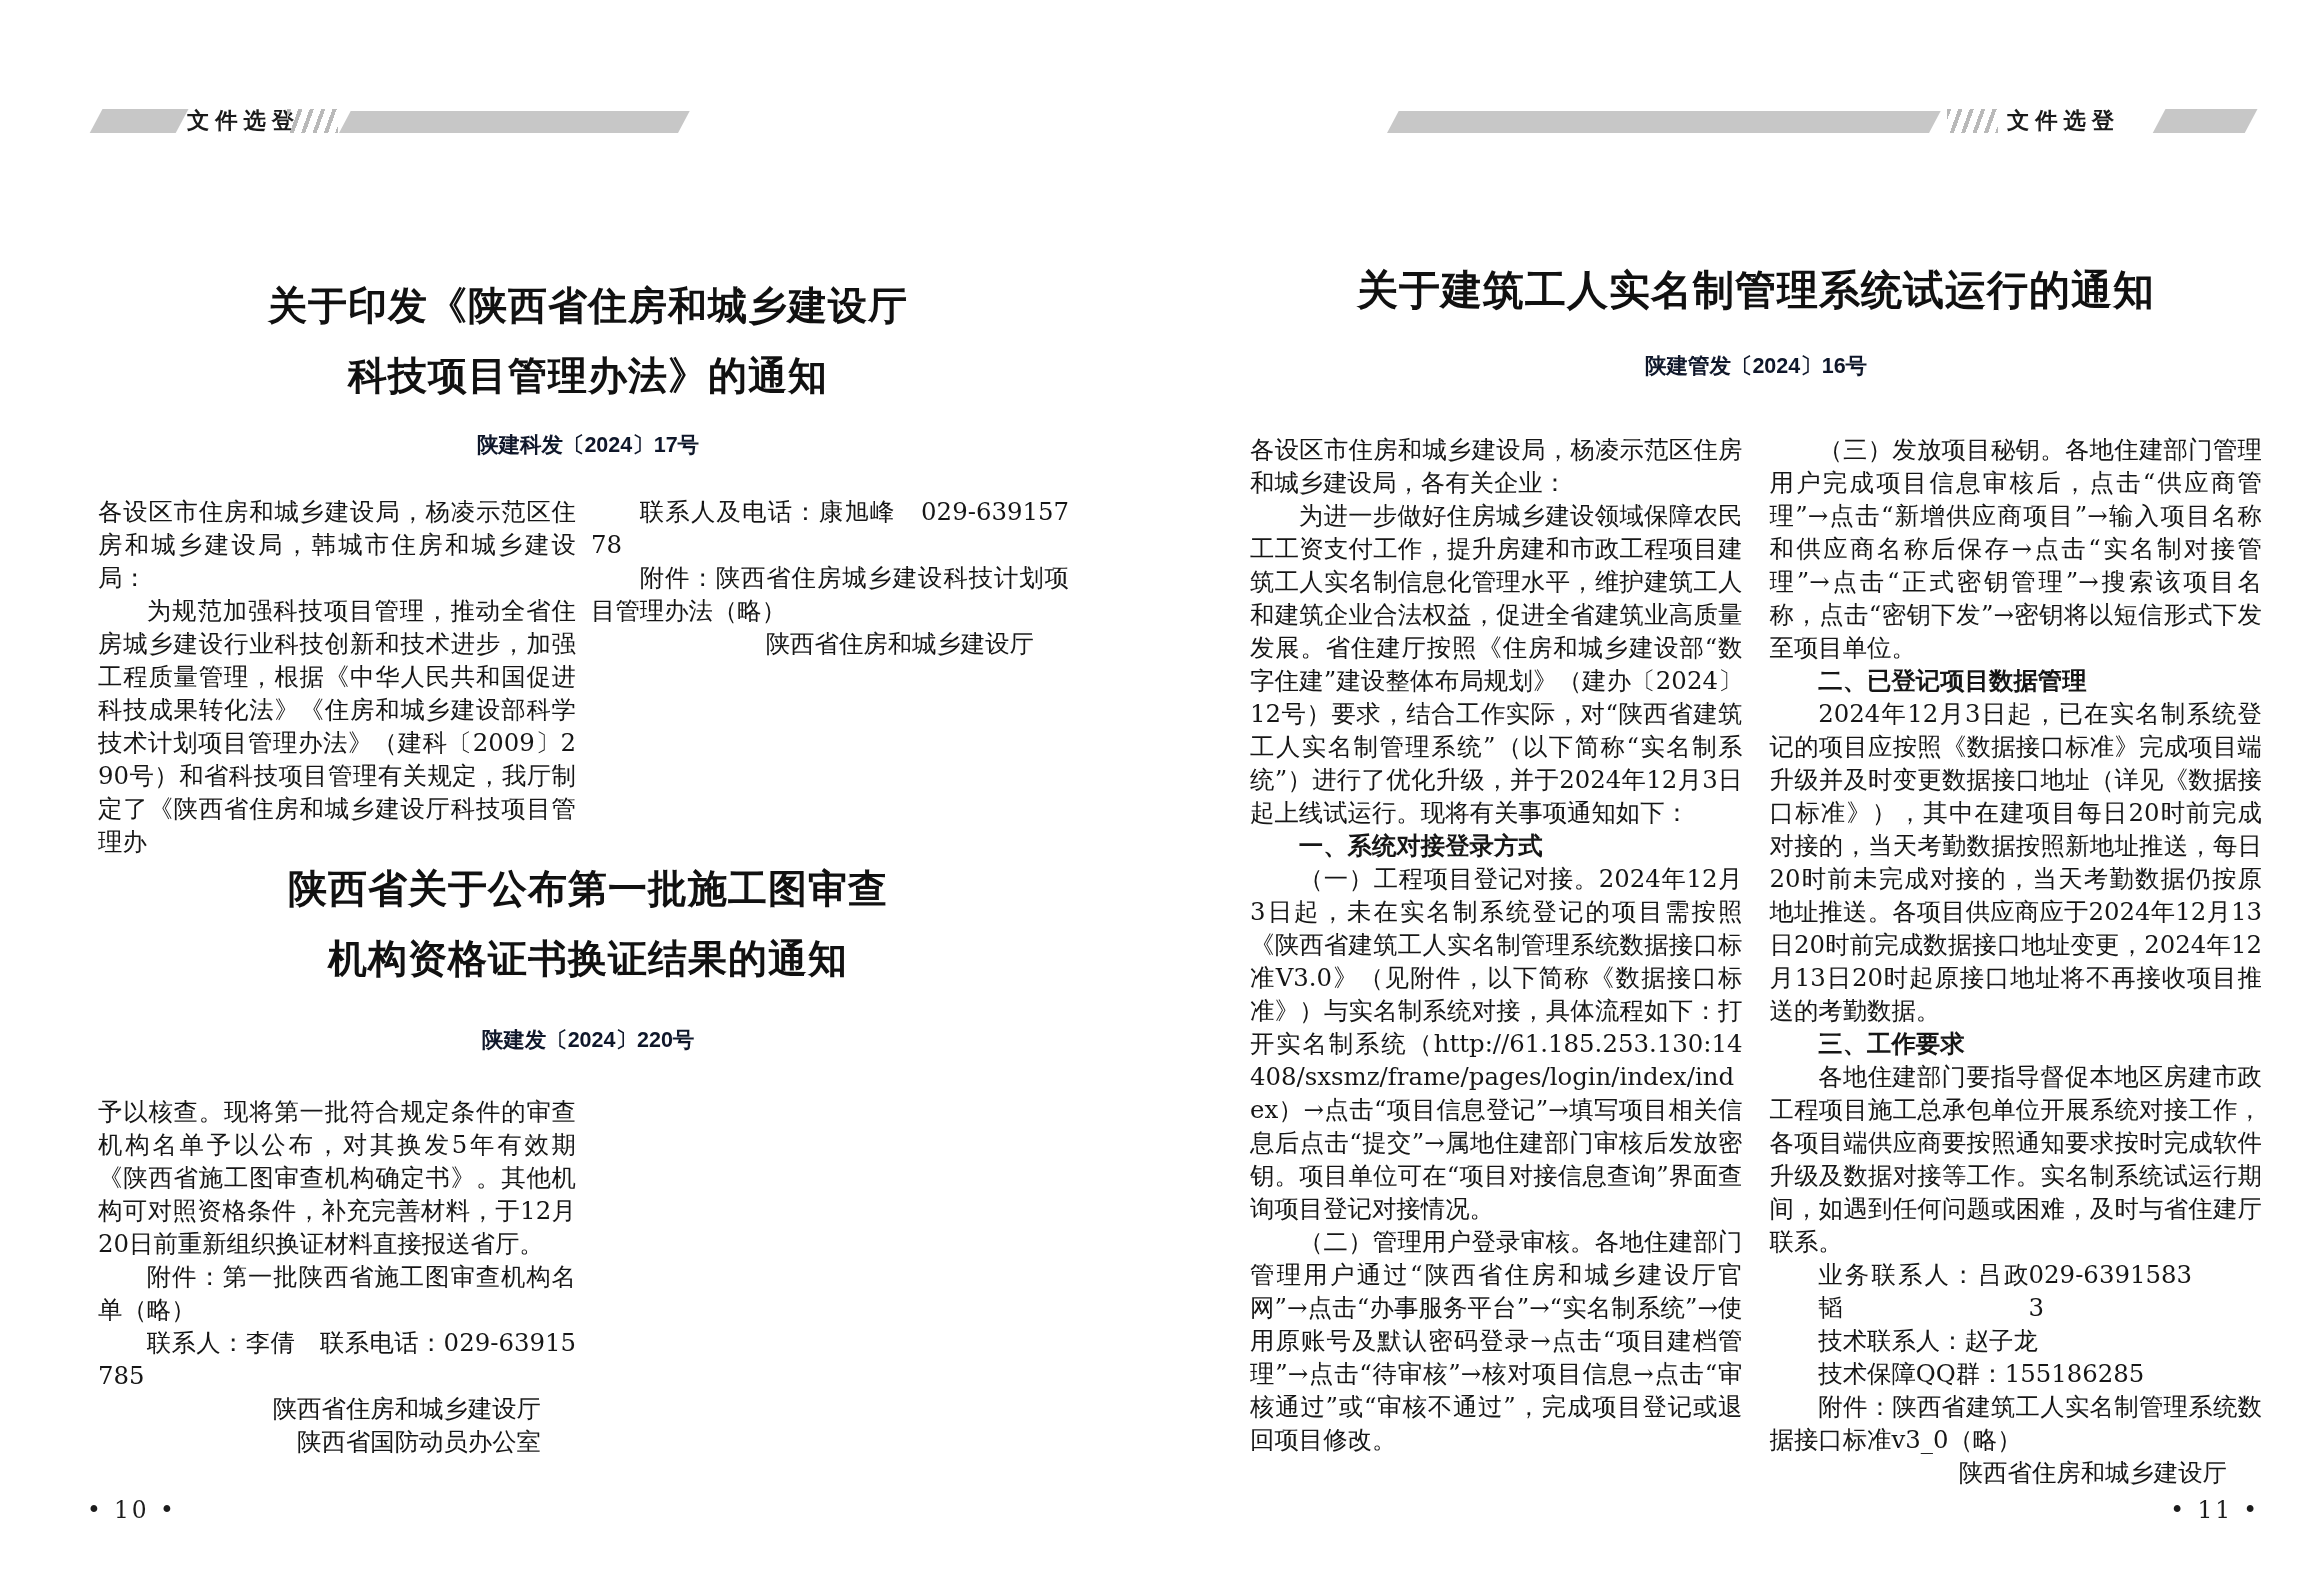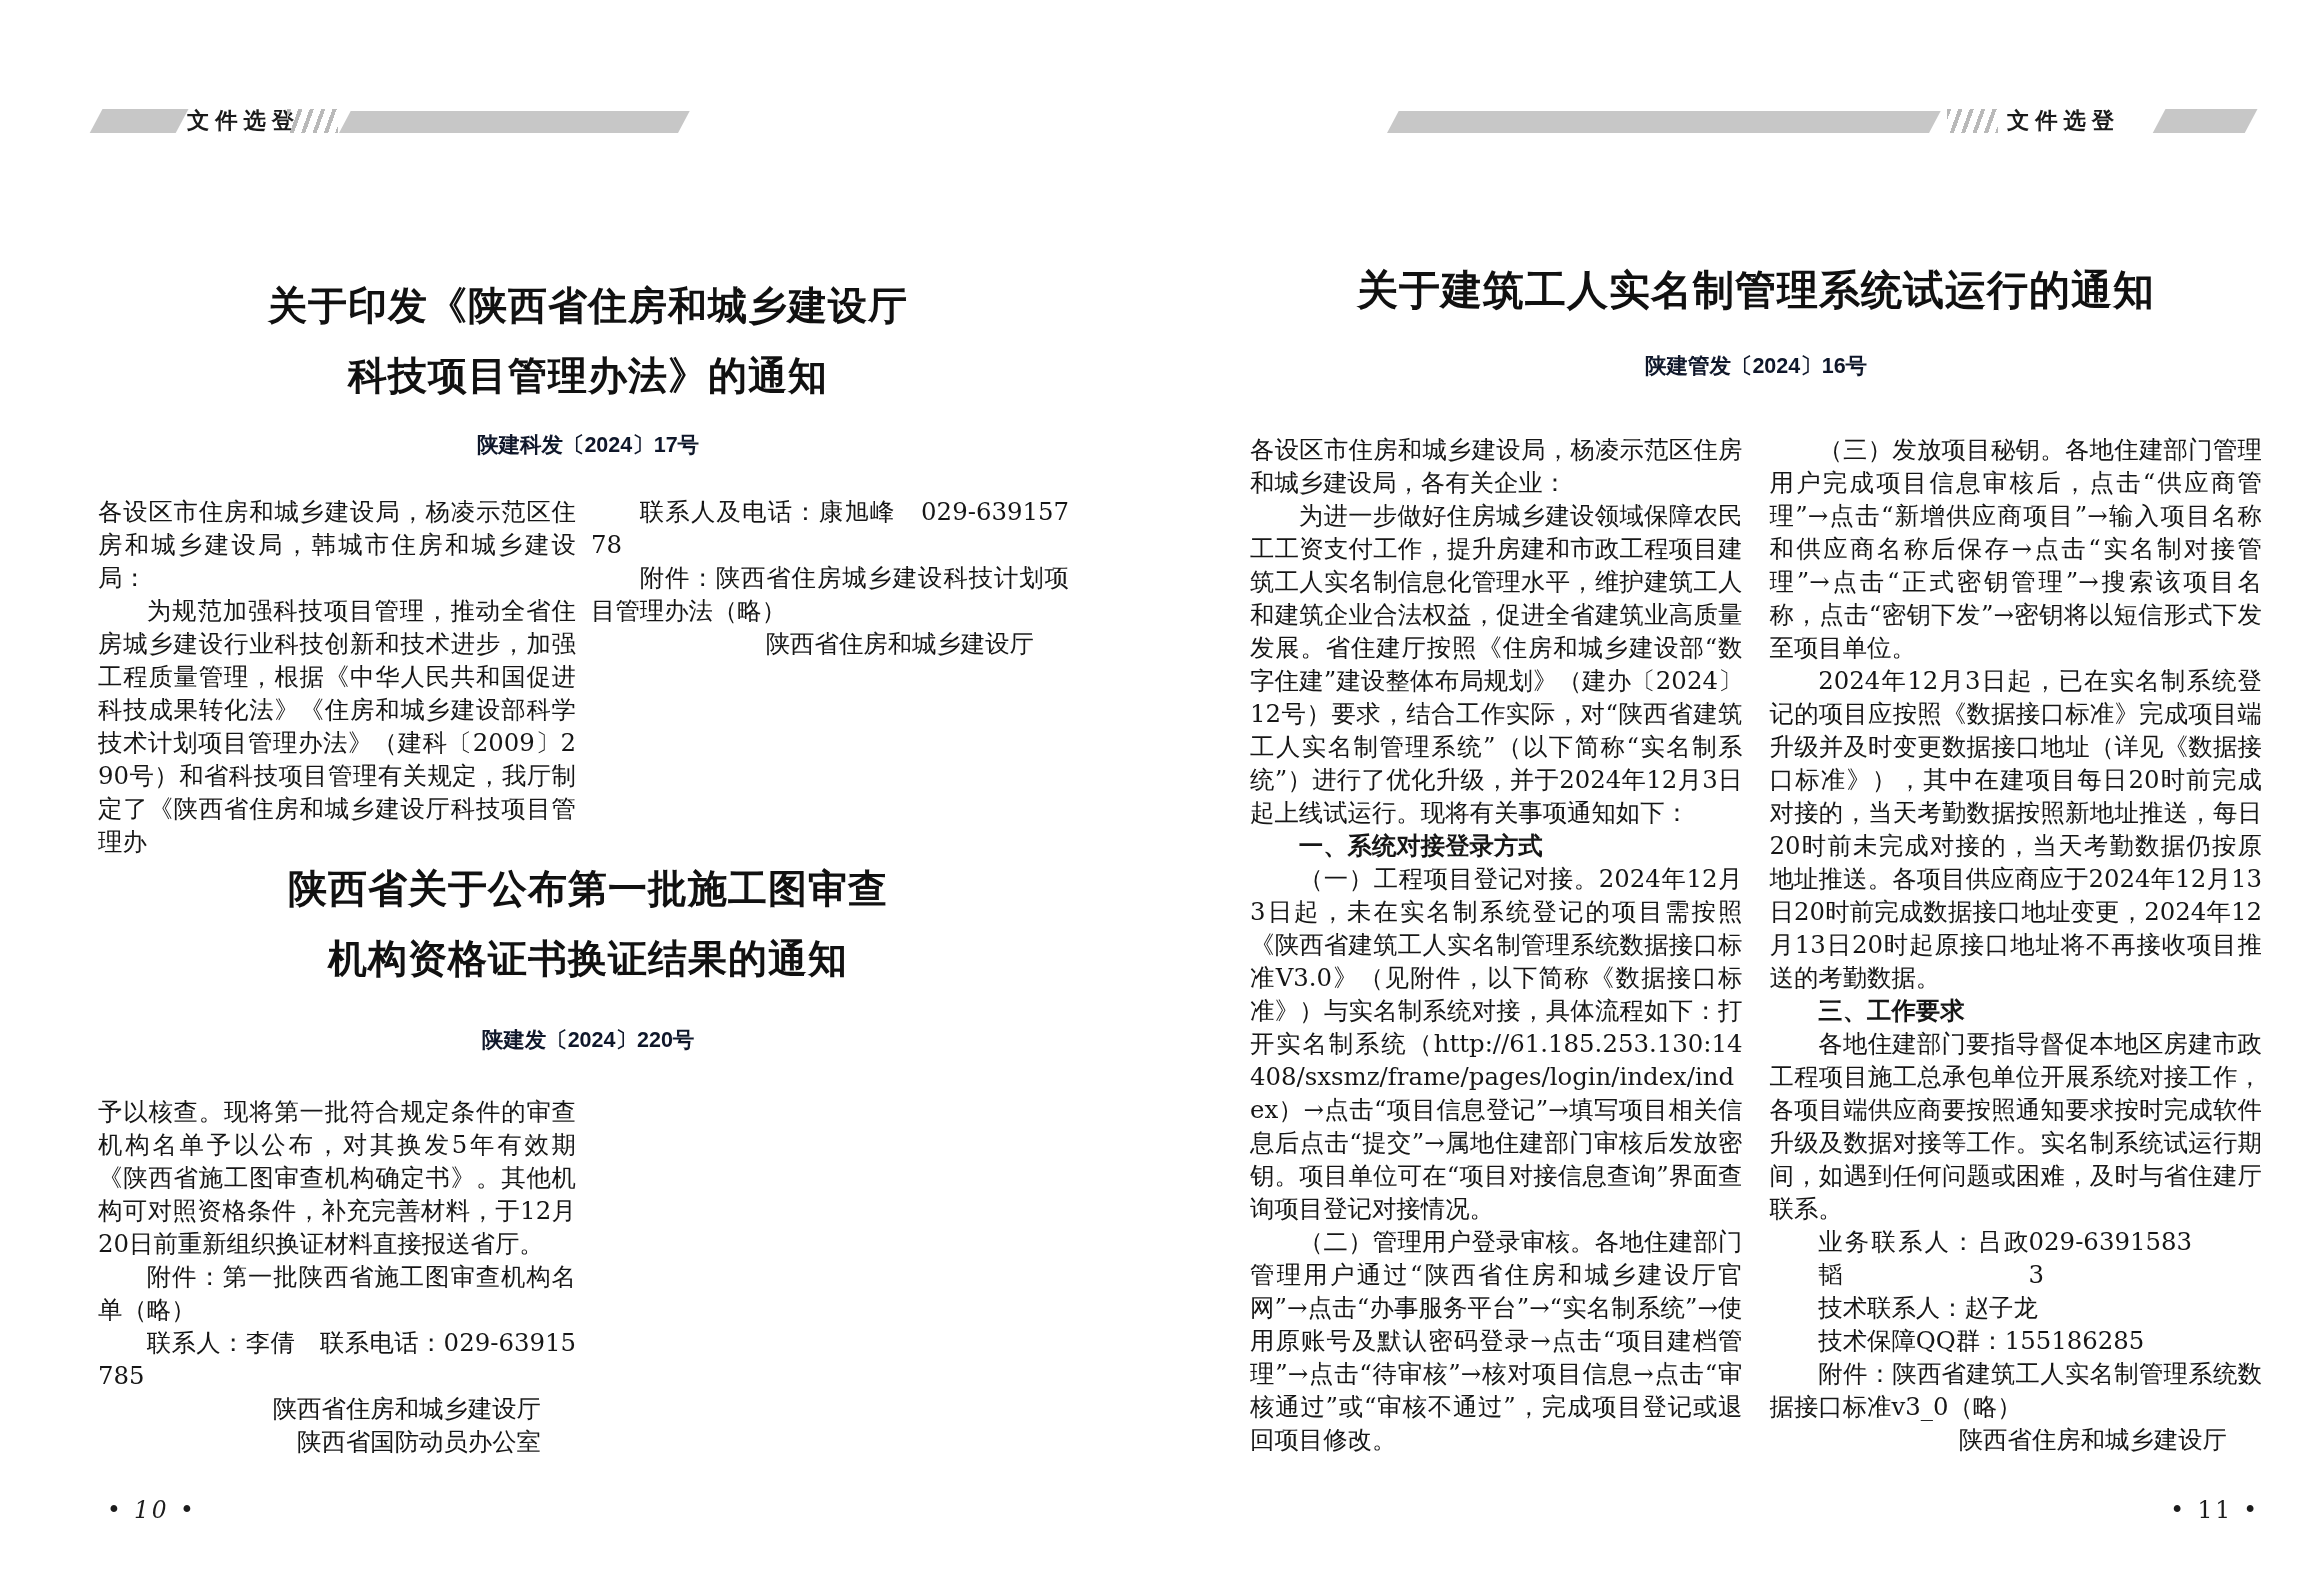--- a/index.html
+++ b/index.html
@@ -56,21 +56,21 @@
   .para{ margin:0; }
   .para.body{ text-indent:2em; }
   .para.cont{ text-indent:0; }
   .para.sal{ font-family:"Liberation Sans", sans-serif; font-weight:400; text-indent:0; }
   .para.head{ font-family:"Liberation Sans", sans-serif; font-weight:700; text-indent:2em; }
   .para.sign{ text-align:right; padding-right:35px; text-indent:0; }
   .para.contact{ display:flex; padding-left:2em; }
   .para.contact .cv{ margin-left:auto; padding-right:62px; }
   
   .pagenum{ position:absolute; font-size:23.4px; letter-spacing:2.9px; color:#1c1c1c; }
-  .pn-left{ left:107px; top:1496px;font-style:italic; }
+  .pn-left{ left:87px; top:1496px; }
   .pn-right{ right:62px; top:1496px; }
 </style>
 </head>
 <body>
 
 <div class="spread">
 
   <div class="hdr-el tab tab-left"></div>
   <div class="hdr-el hdr-label label-left">文件选登</div>
   <div class="hdr-el hatch hatch-left"></div>
@@ -125,20 +125,21 @@
     <div class="cols">
       <div class="col">
           <p class="para sal">各设区市住房和城乡建设局，杨凌示范区住房和城乡建设局，各有关企业：</p>
           <p class="para body">为进一步做好住房城乡建设领域保障农民工工资支付工作，提升房建和市政工程项目建筑工人实名制信息化管理水平，维护建筑工人和建筑企业合法权益，促进全省建筑业高质量发展。省住建厅按照《住房和城乡建设部“数字住建”建设整体布局规划》（建办〔2024〕12号）要求，结合工作实际，对“陕西省建筑工人实名制管理系统”（以下简称“实名制系统”）进行了优化升级，并于2024年12月3日起上线试运行。现将有关事项通知如下：</p>
           <p class="para head">一、系统对接登录方式</p>
           <p class="para body">（一）工程项目登记对接。2024年12月3日起，未在实名制系统登记的项目需按照《陕西省建筑工人实名制管理系统数据接口标准V3.0》（见附件，以下简称《数据接口标准》）与实名制系统对接，具体流程如下：打开实名制系统（http://61.185.253.130:14408/sxsmz/frame/pages/login/index/index）→点击“项目信息登记”→填写项目相关信息后点击“提交”→属地住建部门审核后发放密钥。项目单位可在“项目对接信息查询”界面查询项目登记对接情况。</p>
           <p class="para body">（二）管理用户登录审核。各地住建部门管理用户通过“陕西省住房和城乡建设厅官网”→点击“办事服务平台”→“实名制系统”→使用原账号及默认密码登录→点击“项目建档管理”→点击“待审核”→核对项目信息→点击“审核通过”或“审核不通过”，完成项目登记或退回项目修改。</p>
         </div>
       <div class="col">
           <p class="para body">（三）发放项目秘钥。各地住建部门管理用户完成项目信息审核后，点击“供应商管理”→点击“新增供应商项目”→输入项目名称和供应商名称后保存→点击“实名制对接管理”→点击“正式密钥管理”→搜索该项目名称，点击“密钥下发”→密钥将以短信形式下发至项目单位。</p>
+          <p class="para head">二、已登记项目数据管理</p>
           <p class="para body">2024年12月3日起，已在实名制系统登记的项目应按照《数据接口标准》完成项目端升级并及时变更数据接口地址（详见《数据接口标准》），其中在建项目每日20时前完成对接的，当天考勤数据按照新地址推送，每日20时前未完成对接的，当天考勤数据仍按原地址推送。各项目供应商应于2024年12月13日20时前完成数据接口地址变更，2024年12月13日20时起原接口地址将不再接收项目推送的考勤数据。</p>
           <p class="para head">三、工作要求</p>
           <p class="para body">各地住建部门要指导督促本地区房建市政工程项目施工总承包单位开展系统对接工作，各项目端供应商要按照通知要求按时完成软件升级及数据对接等工作。实名制系统试运行期间，如遇到任何问题或困难，及时与省住建厅联系。</p>
           <p class="para contact">
             <span>业务联系人：吕政韬</span>
             <span class="cv">029-63915833</span>
           </p>
           <p class="para contact">
             <span>技术联系人：赵子龙</span>
           </p>

